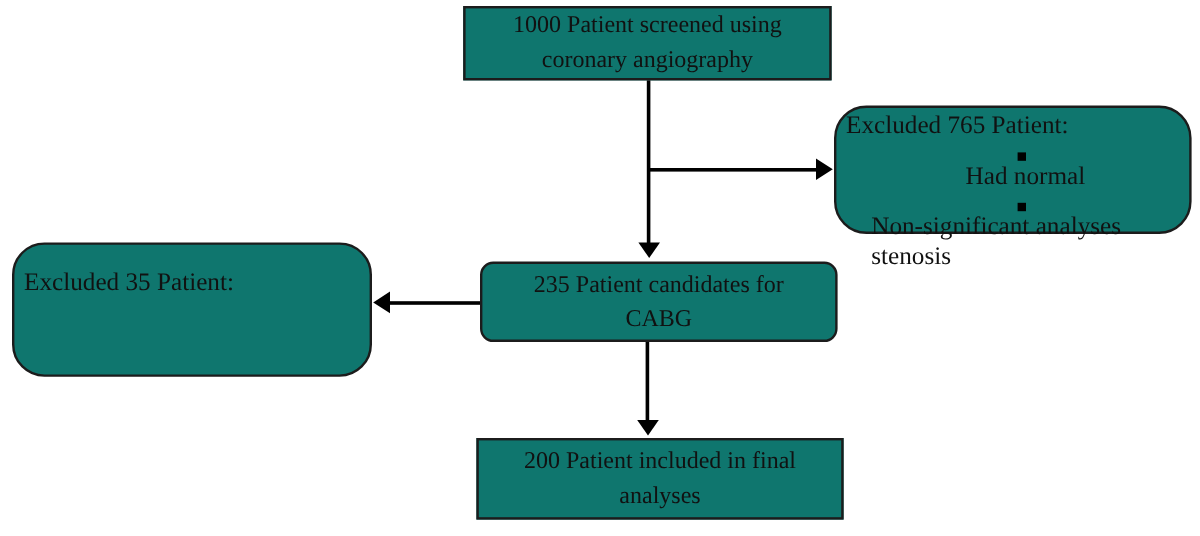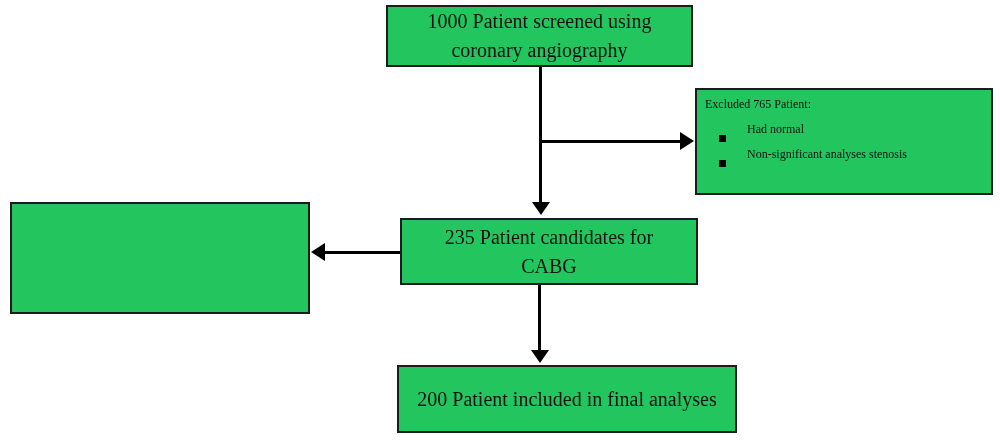--- a/index.html
+++ b/index.html
@@ -13,42 +13,44 @@
     height: 447px;
     background: #ffffff;
     font-family: "Liberation Serif", "DejaVu Serif", serif;
     color: #111111;
     overflow: hidden;
   }
   .box {
     position: absolute;
     box-sizing: border-box;
     border: 2px solid #1c1c1c;
-    background: #22c55e;
+    background: #0f766e;
   }
   .box.center {
     display: flex;
     align-items: center;
     justify-content: center;
     text-align: center;
     font-size: 20px;
     line-height: 1.45;
     padding: 0 18px;
   }
   .box.list {
-    font-size: 12px;
+    font-size: 21px;
     line-height: 26px;
     padding: 18px 8px;
+    border-radius: 27px;
   }
   .box.list .hdr {
     margin: 0;
   }
   .bullet-row {
     display: flex;
-    align-items: flex-end;
+    align-items: center;
+    flex-direction: column;
   }
   .bullet-sq {
     flex: none;
     width: 7px;
     height: 7px;
     background: #000000;
     margin: 10px 0 0 14px;
   }
   .bullet-text {
     margin-left: 21px;
@@ -92,28 +94,29 @@
     <div class="bullet-row">
       <span class="bullet-sq"></span>
       <span class="bullet-text">Had normal</span>
     </div>
     <div class="bullet-row">
       <span class="bullet-sq"></span>
       <span class="bullet-text">Non-significant analyses stenosis</span>
     </div>
   </div>
 
-  <div class="box center" style="left:400px; top:218px; width:298px; height:67px;">
+  <div class="box center" style="left:400px; top:218px; width:298px; height:67px;border-radius:11px;">
     <span>235 Patient candidates for CABG</span>
   </div>
 
   <div class="box list" style="left:10px; top:202px; width:300px; height:112px;">
+    <div class="hdr">Excluded 35 Patient:</div>
   </div>
 
-  <div class="box center" style="left:397px; top:365px; width:340px; height:68px;">
+  <div class="box center" style="left:397px; top:365px; width:306px; height:68px;">
     <span>200 Patient included in final analyses</span>
   </div>
 
   <div class="line" style="left:539px; top:67px; width:3px; height:136px;"></div>
   <div class="tri down" style="left:532px; top:202px;"></div>
 
   <div class="line" style="left:540px; top:140px; width:141px; height:3px;"></div>
   <div class="tri right" style="left:680px; top:132px;"></div>
 
   <div class="line" style="left:324px; top:251px; width:76px; height:3px;"></div>

